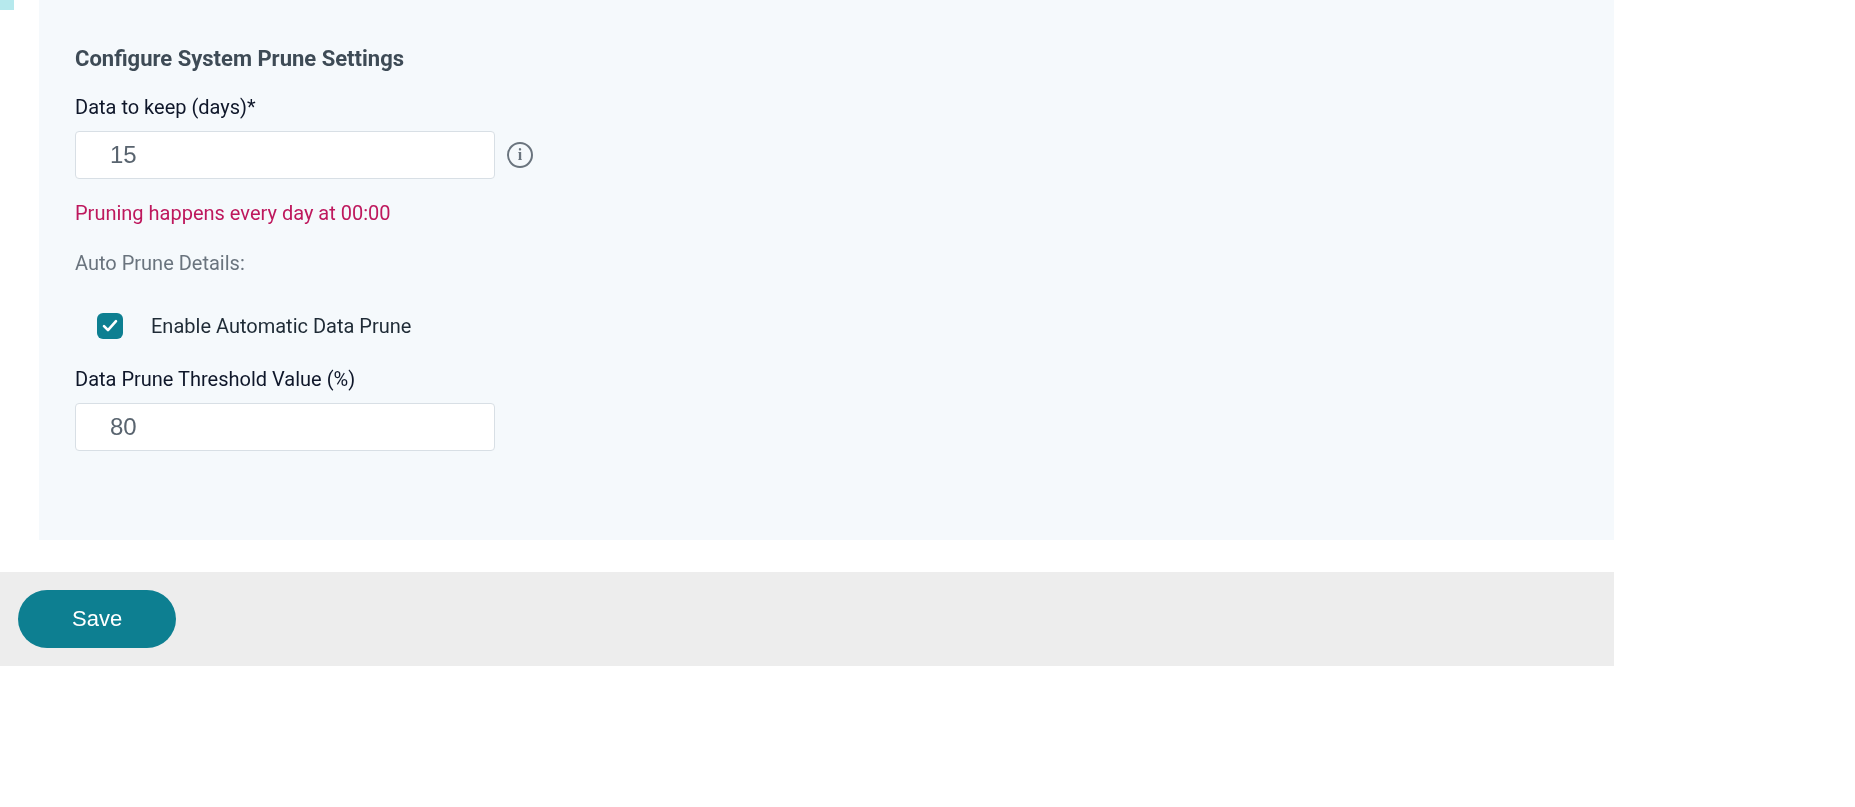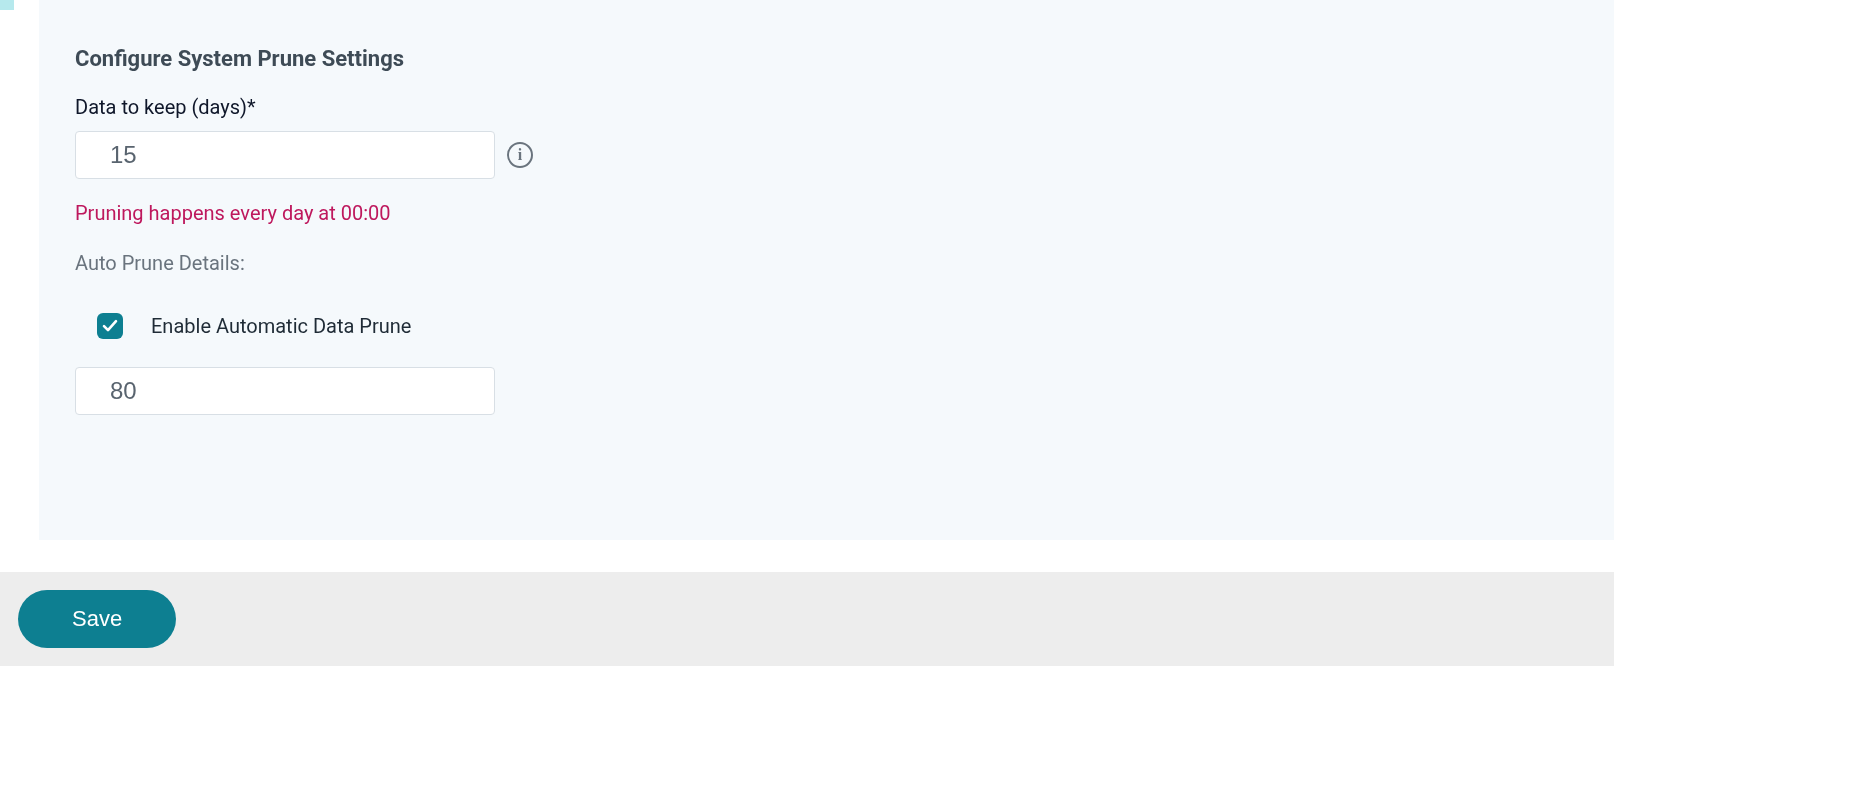--- a/index.html
+++ b/index.html
@@ -158,20 +158,21 @@
     <div class="checkbox-row">
       <div class="checkbox">
         <svg width="18" height="18" viewBox="0 0 18 18">
           <path d="M3 9.5 L7 13.5 L15 4.5" stroke="#ffffff" stroke-width="2.6" fill="none" stroke-linecap="round" stroke-linejoin="round"></path>
         </svg>
       </div>
       <span class="checkbox-label">Enable Automatic Data Prune</span>
     </div>
 
 
+    <div class="field-label">Data Prune Threshold Value (%)</div>
 
     <div class="input-row">
       <input type="text" class="text-input" value="80" style="">
     </div>
 
   </div>
 
   <div class="footer-bar">
     <button class="save-button">Save</button>
   </div>

